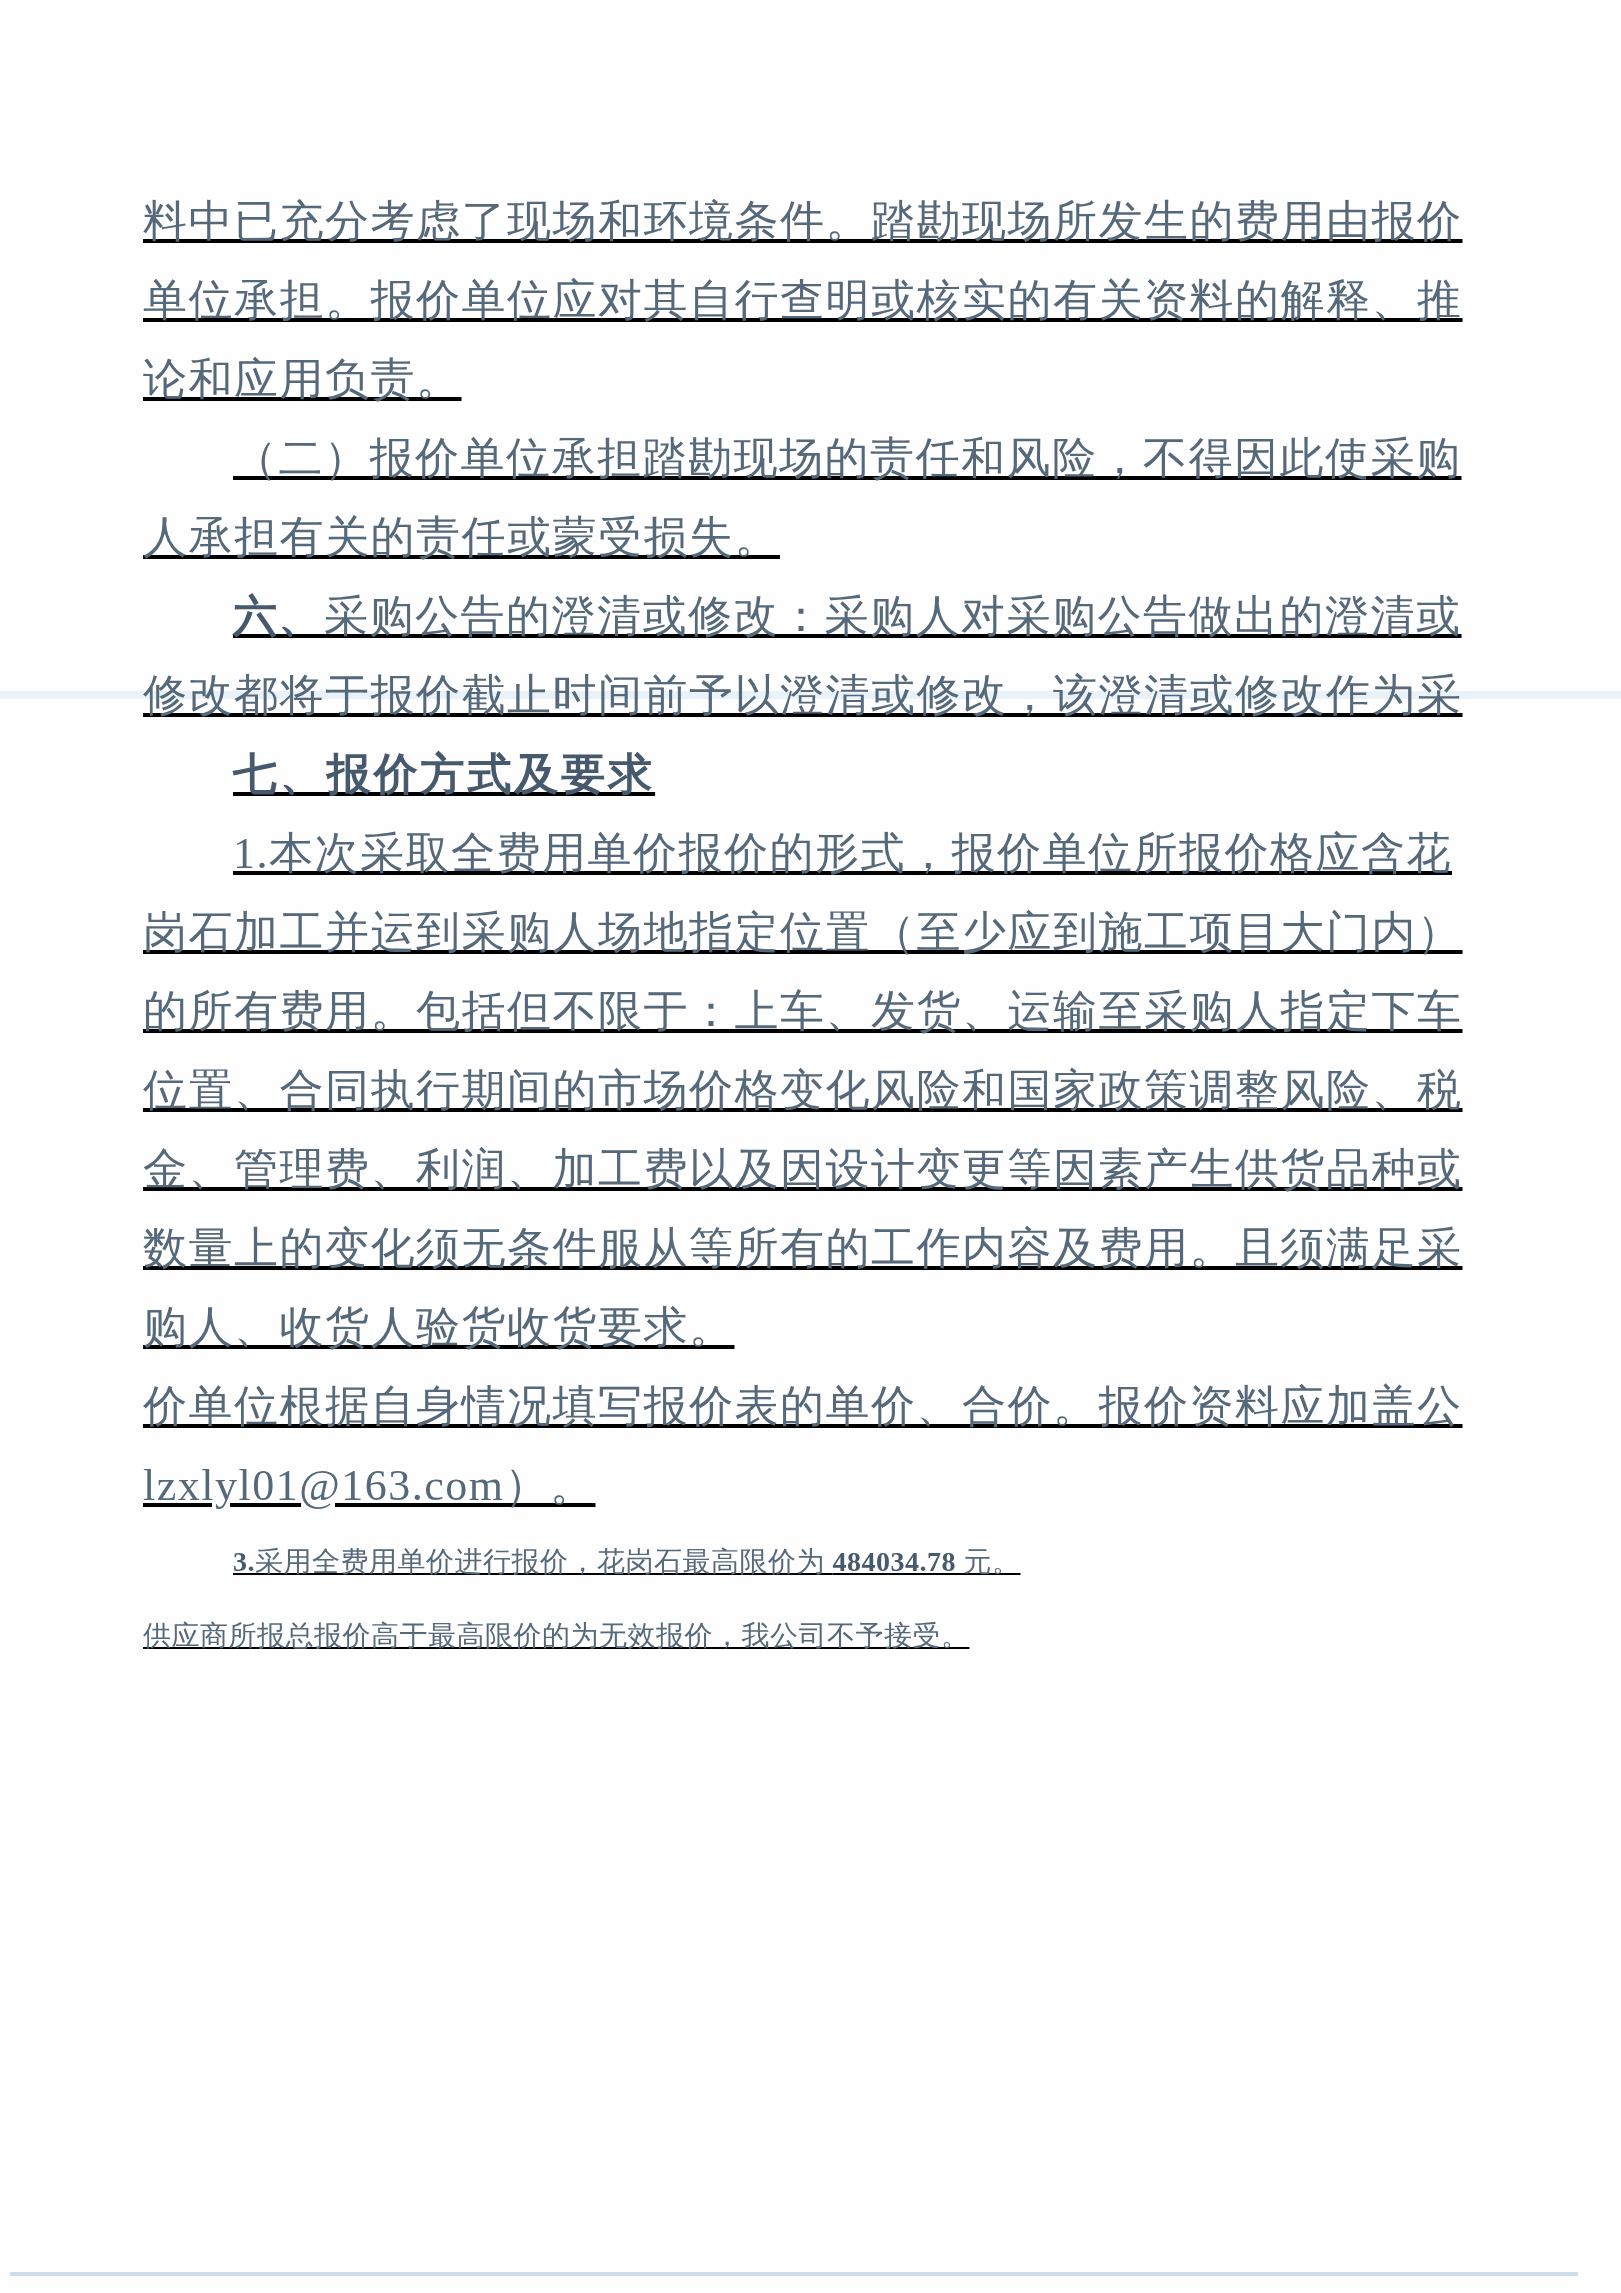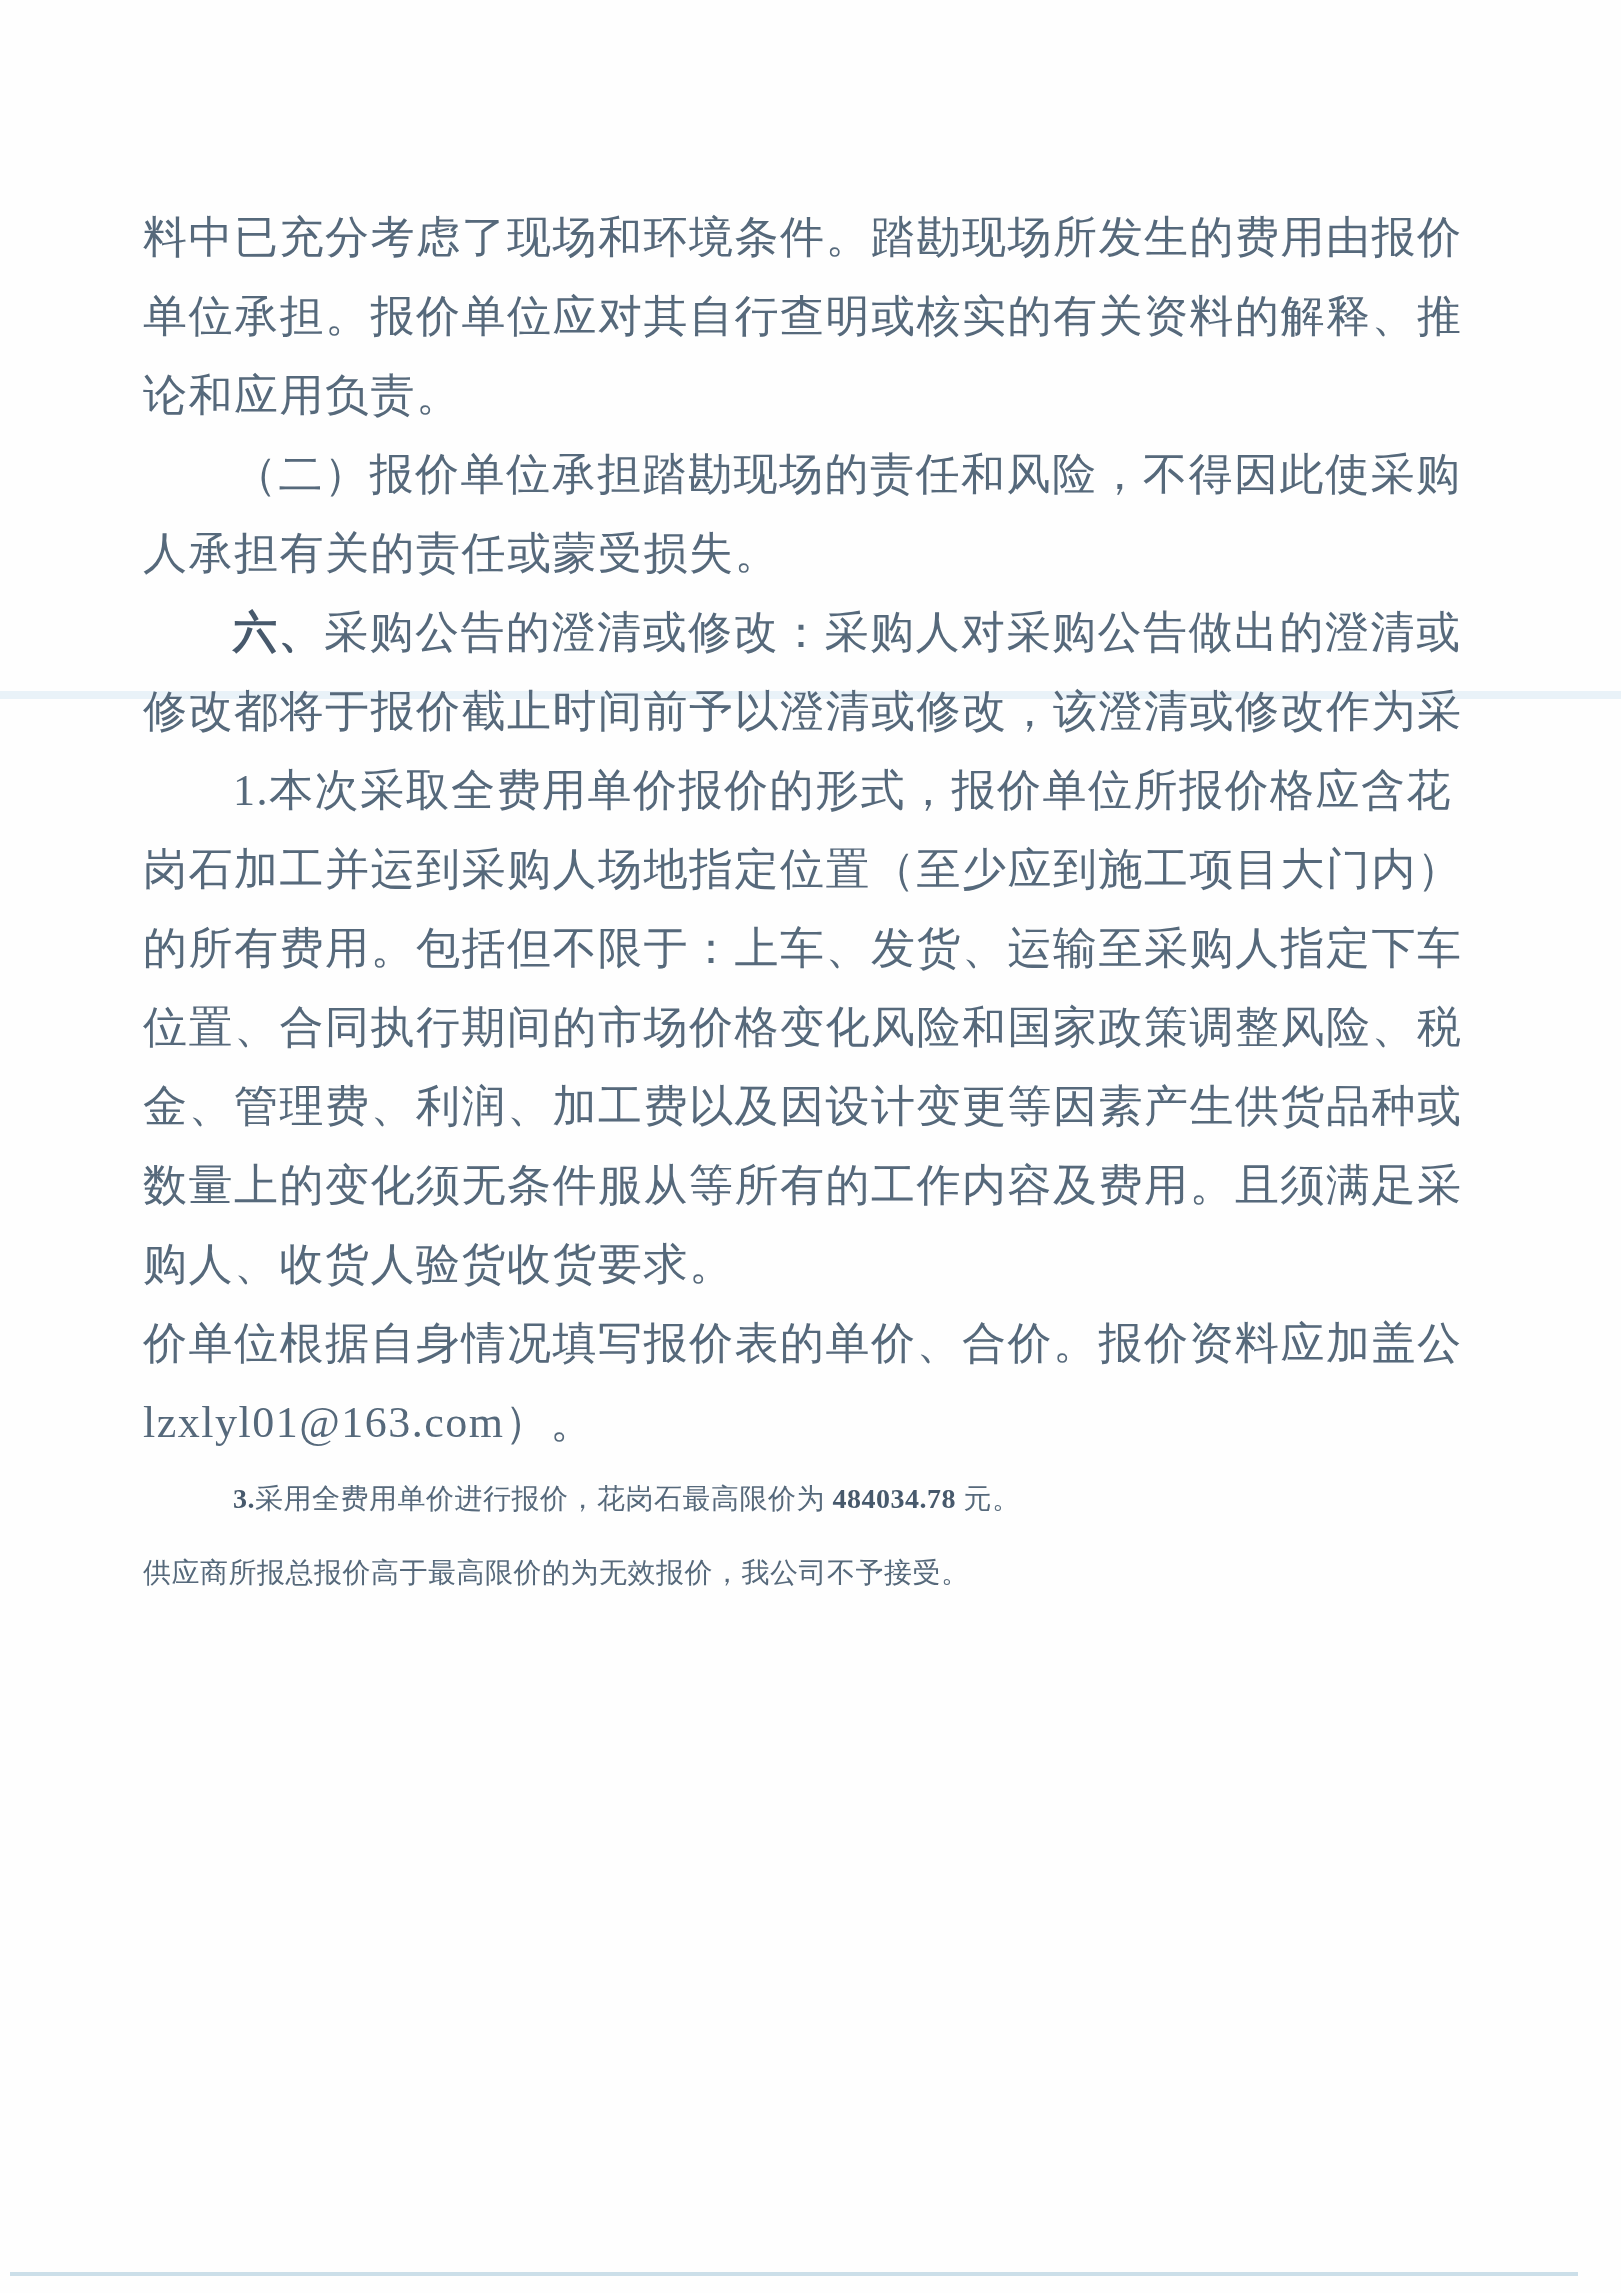--- a/index.html
+++ b/index.html
@@ -18,23 +18,24 @@
   .band{
     position:absolute;
     left:0;
     width:1621px;
     pointer-events:none;
   }
   .band.mid{top:691px;height:7.8px;}
   .band.bottom{top:2272px;height:3.9px;left:9.8px;width:1568px;}
   .content{
     position:absolute;
-    top:198px;
+    top:182px;
     left:143px;
     width:1333px;
+    text-decoration:underline;
   }
   .line{
     height:79px;
     line-height:79px;
     font-size:44px;
     letter-spacing:1.5px;
     white-space:nowrap;
     color:#56697b;
   }
   .line.indent{padding-left:90px;}
@@ -54,20 +55,21 @@
   <div class="band mid" style="background: rgb(233, 242, 248);"></div>
   <div class="band bottom" style="background: rgb(204, 223, 233);"></div>
   <div class="content">
       <div class="line"><span>料中已充分考虑了现场和环境条件。踏勘现场所发生的费用由报价</span></div>
       <div class="line"><span>单位承担。报价单位应对其自行查明或核实的有关资料的解释、推</span></div>
       <div class="line"><span>论和应用负责。</span></div>
       <div class="line indent"><span>（二）报价单位承担踏勘现场的责任和风险，不得因此使采购</span></div>
       <div class="line"><span>人承担有关的责任或蒙受损失。</span></div>
       <div class="line indent"><span class="b">六、</span><span>采购公告的澄清或修改：采购人对采购公告做出的澄清或</span></div>
       <div class="line"><span>修改都将于报价截止时间前予以澄清或修改，该澄清或修改作为采</span></div>
+      <div class="line indent heading"><span class="b">七、报价方式及要求</span></div>
       <div class="line indent"><span>1.本次采取全费用单价报价的形式，报价单位所报价格应含花</span></div>
       <div class="line"><span>岗石加工并运到采购人场地指定位置（至少应到施工项目大门内）</span></div>
       <div class="line"><span>的所有费用。包括但不限于：上车、发货、运输至采购人指定下车</span></div>
       <div class="line"><span>位置、合同执行期间的市场价格变化风险和国家政策调整风险、税</span></div>
       <div class="line"><span>金、管理费、利润、加工费以及因设计变更等因素产生供货品种或</span></div>
       <div class="line"><span>数量上的变化须无条件服从等所有的工作内容及费用。且须满足采</span></div>
       <div class="line"><span>购人、收货人验货收货要求。</span></div>
       <div class="line"><span>价单位根据自身情况填写报价表的单价、合价。报价资料应加盖公</span></div>
       <div class="line"><span>lzxlyl01@163.com）。</span></div>
       <div class="line indent songti"><span class="b">3.</span><span>采用全费用单价进行报价，花岗石最高限价为 </span><span class="b">484034.78</span><span> 元。</span></div>

